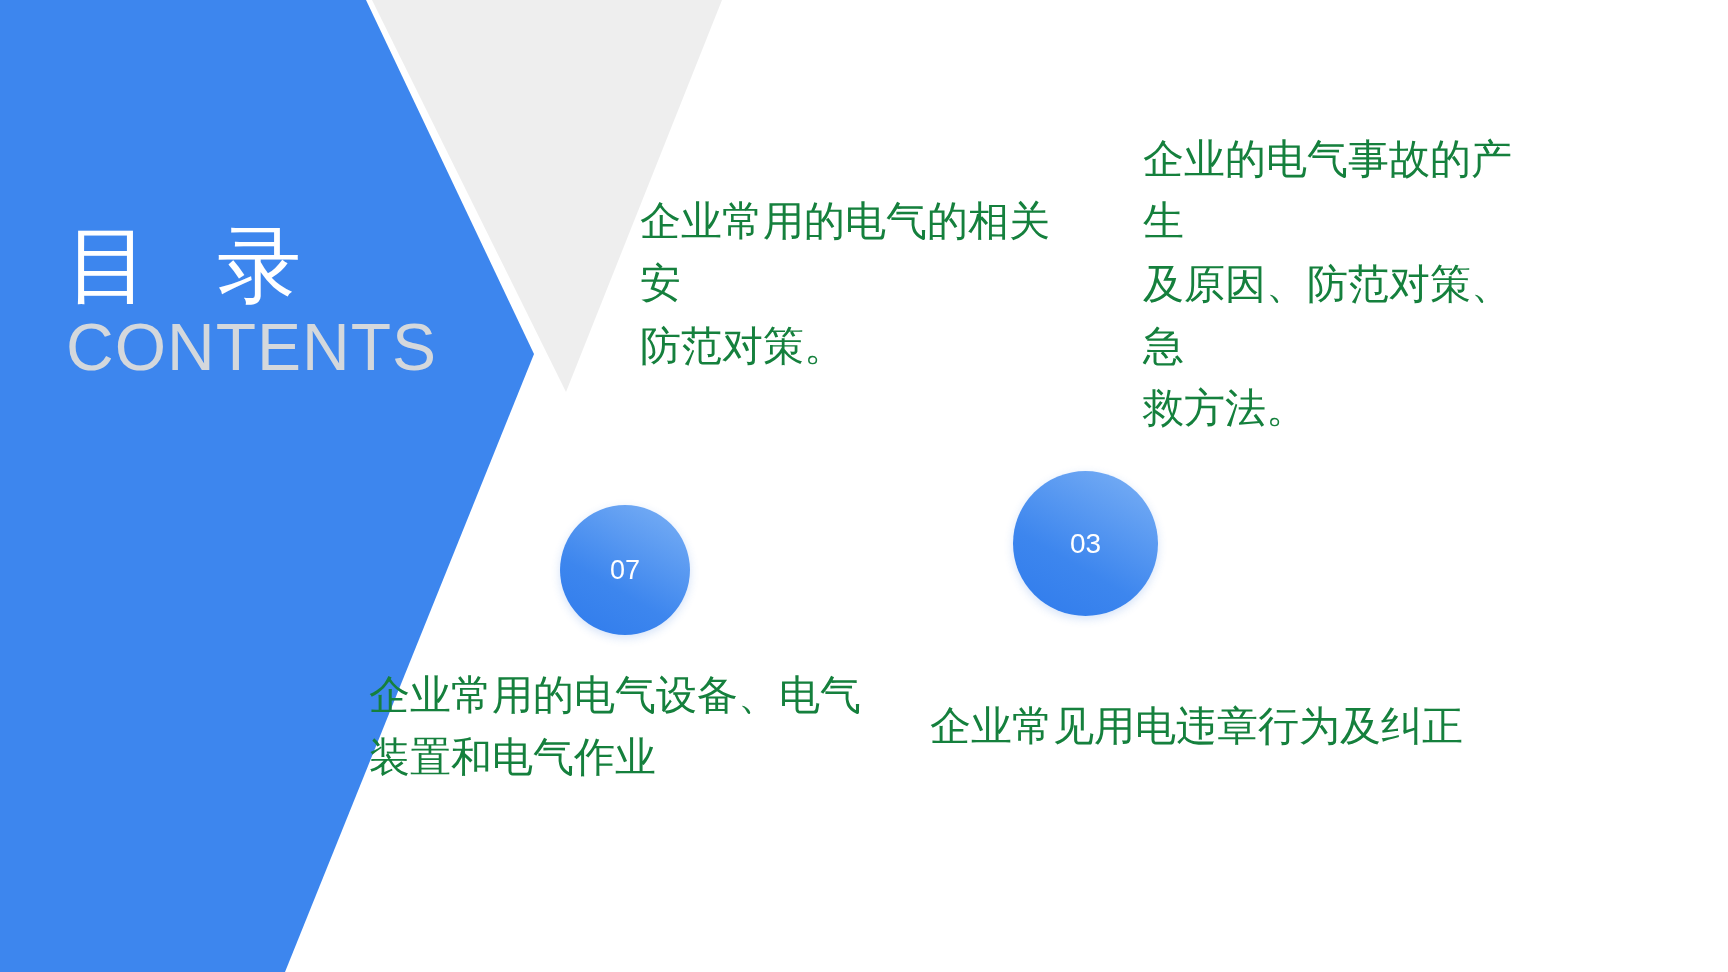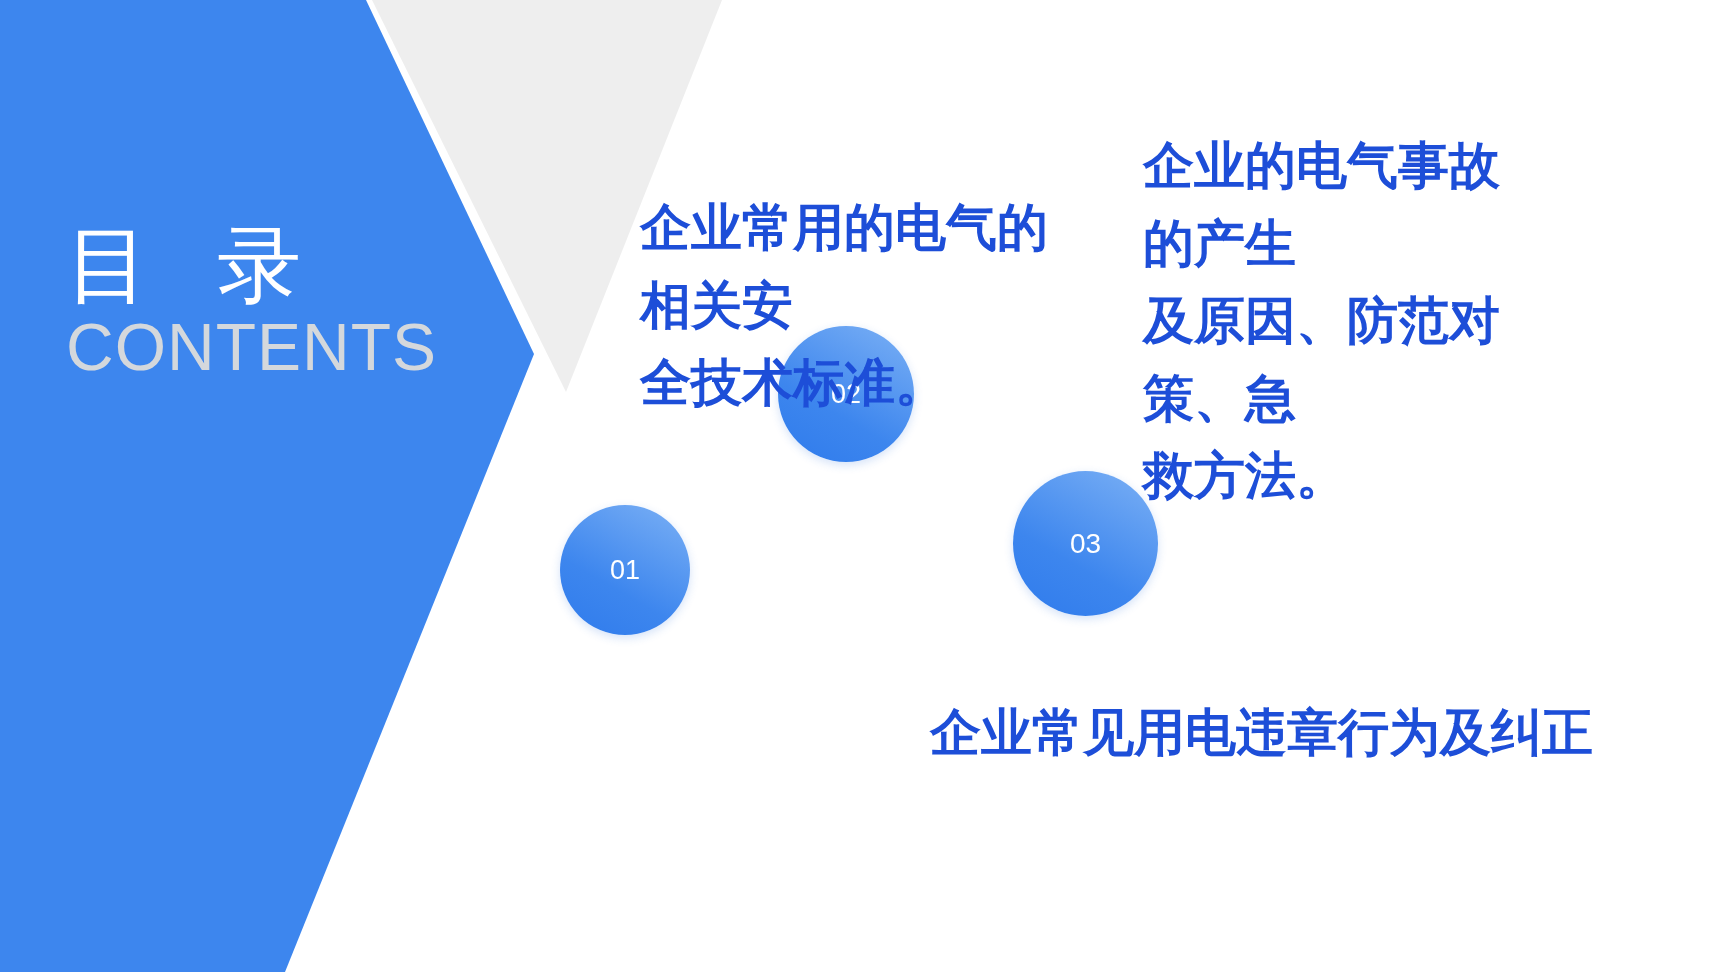--- a/index.html
+++ b/index.html
@@ -85,26 +85,25 @@
   .c03 span { font-size: 28px; }
   .c04 {
     left: 1281px; top: 319px; width: 152px; height: 152px;
     background: linear-gradient(210deg, #7cb1f5 0%, #3d86ee 62%, #2f7bec 100%);
   }
   .c04 span { font-size: 28px; }
 
   
   .desc {
     position: absolute;
-    color: #1d4ed8;
+    color: #15803d;
     font-family: "Liberation Serif", "DejaVu Serif", serif;
-    font-size: 51px;
+    font-size: 41px;
     line-height: 1.52;
     white-space: pre-line;
-    font-weight: bold;
   }
   .d01 { left: 369px; top: 664px; width: 500px; }
   .d02 { left: 640px; top: 190px; width: 450px; }
   .d03 { left: 930px; top: 648px; width: 540px; white-space: nowrap; margin-top: 47px; }
   .d04 { left: 1143px; top: 128px; width: 400px; }
 </style>
 </head>
 <body>
 
 <div id="slide">
@@ -113,28 +112,27 @@
     <polygon points="372,0 722,0 566,392" fill="#eeeeee"></polygon>
     <polygon points="0,0 366,0 534,354 285,972 0,972" fill="#3d86ee"></polygon>
   </svg>
 
   <div class="title-block">
     <div class="title-cn">目 录</div>
     <div class="title-en">CONTENTS</div>
   </div>
 
   <div class="circle c01">
-    <span>01</span>
+    <span>07</span>
   </div>
+  <div class="desc d01">企业常用的电气设备、电气
+装置和电气作业</div>
 
-  <div class="circle c02">
-    <span>02</span>
-  </div>
   <div class="desc d02">企业常用的电气的相关安
-全技术标准。</div>
+防范对策。</div>
 
   <div class="circle c03">
     <span>03</span>
   </div>
   <div class="desc d03">企业常见用电违章行为及纠正</div>
 
   <div class="desc d04">企业的电气事故的产生
 及原因、防范对策、急
 救方法。</div>
 

